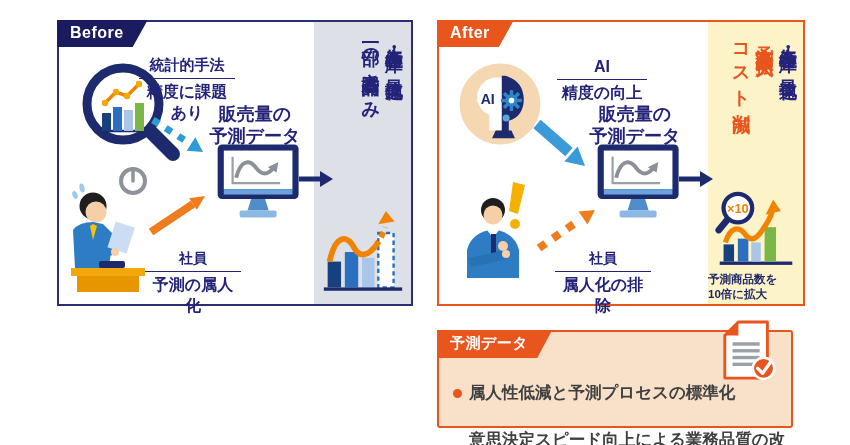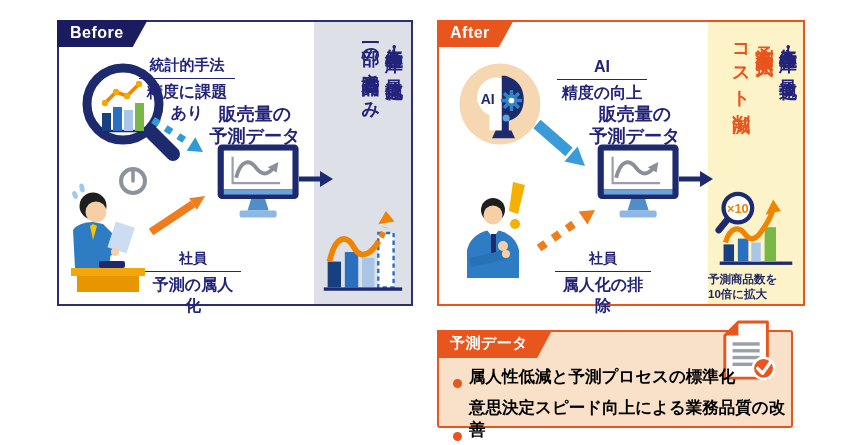--- a/index.html
+++ b/index.html
@@ -33,21 +33,21 @@
                text-align:center; line-height:1.2; }
 
   .abs { position:absolute; }
 
   .side-caption { position:absolute; bottom:3px; width:100%; 
                   font-size:11.5px; font-weight:bold; color:#1e2766; line-height:1.25; }
 
   #effects-box { position:absolute; left:437px; top:330px; width:356px; height:98px;
                  background:#f9e1c9; border:2px solid #e8551d; border-radius:3px; }
   .effects-list { position:absolute; left:14px; top:34px; display:flex; flex-direction:column; gap:9px; }
-  .effect-item { display:flex; align-items:flex-end; gap:7px; font-size:16.5px; font-weight:bold; color:#000000; }
+  .effect-item { display:flex; align-items:center; gap:7px; font-size:16.5px; font-weight:bold; color:#404040;margin-top:16px; }
   .dot { width:9px; height:9px; border-radius:50%; background:#e8551d; flex:none; }
 
   svg text { font-family:"Liberation Sans","DejaVu Sans",sans-serif; }
 </style>
 </head>
 <body>
 
 <div class="canvas">
 
   <div class="panel" id="before-panel">

